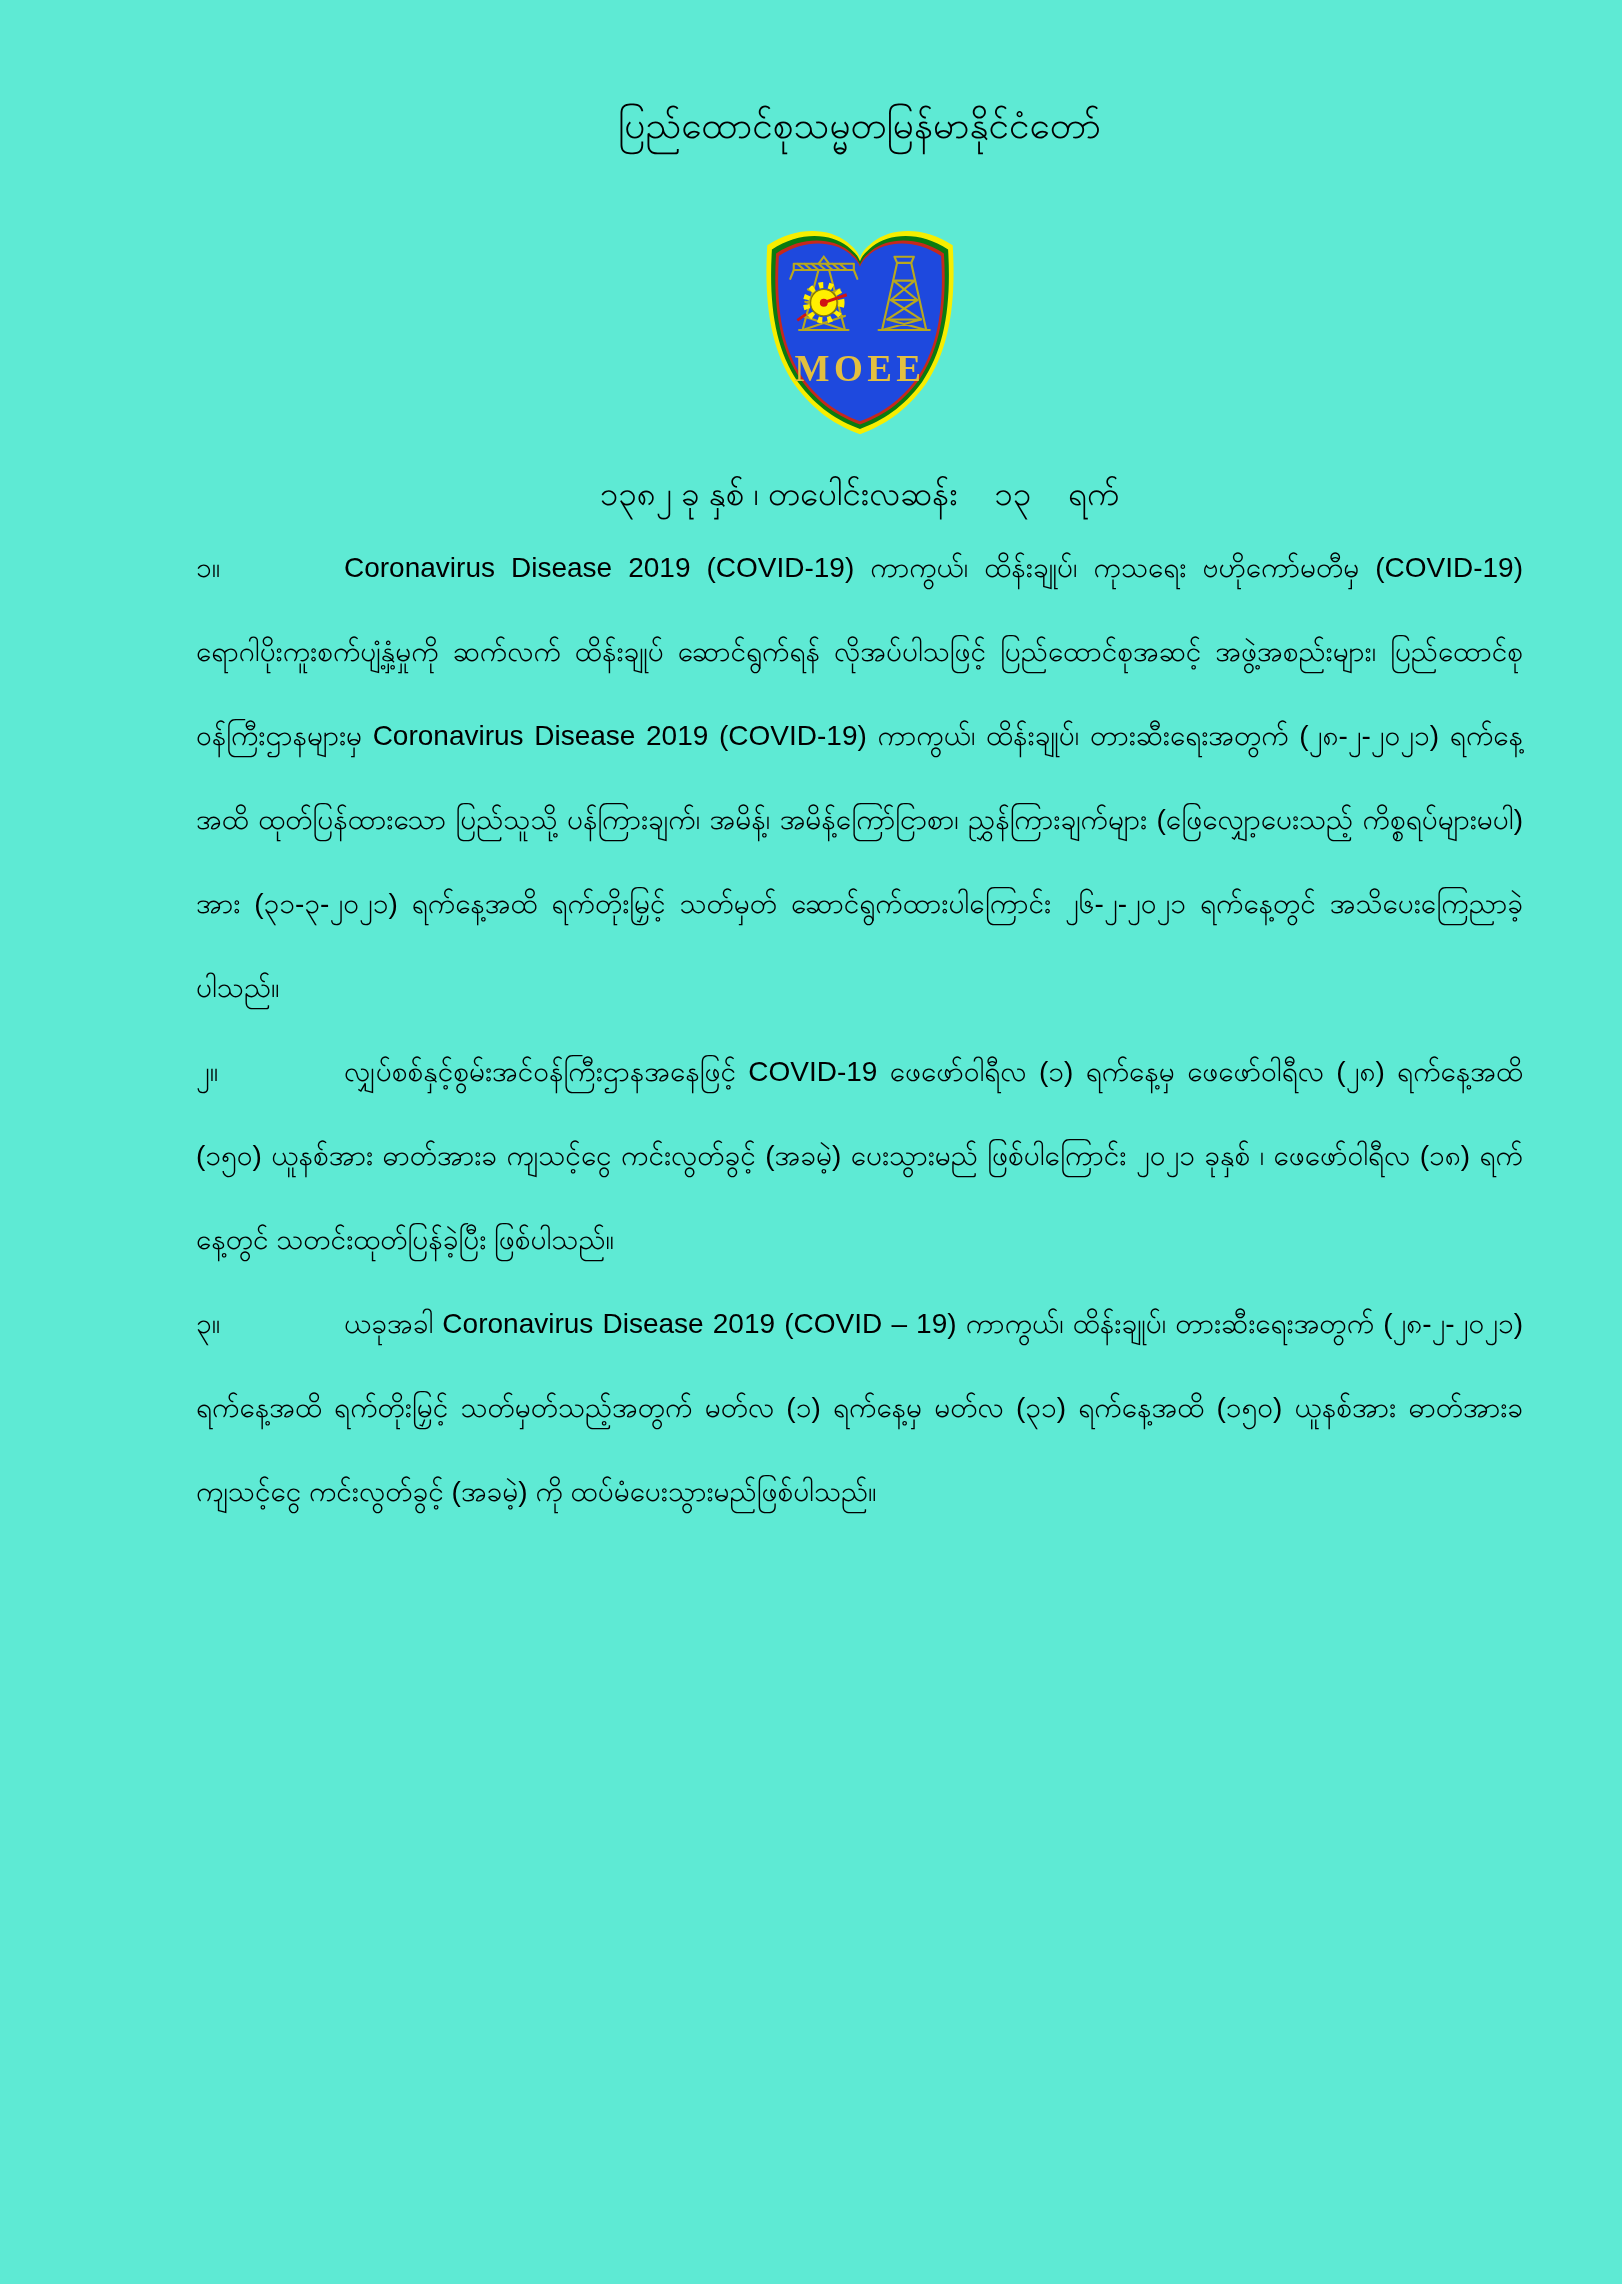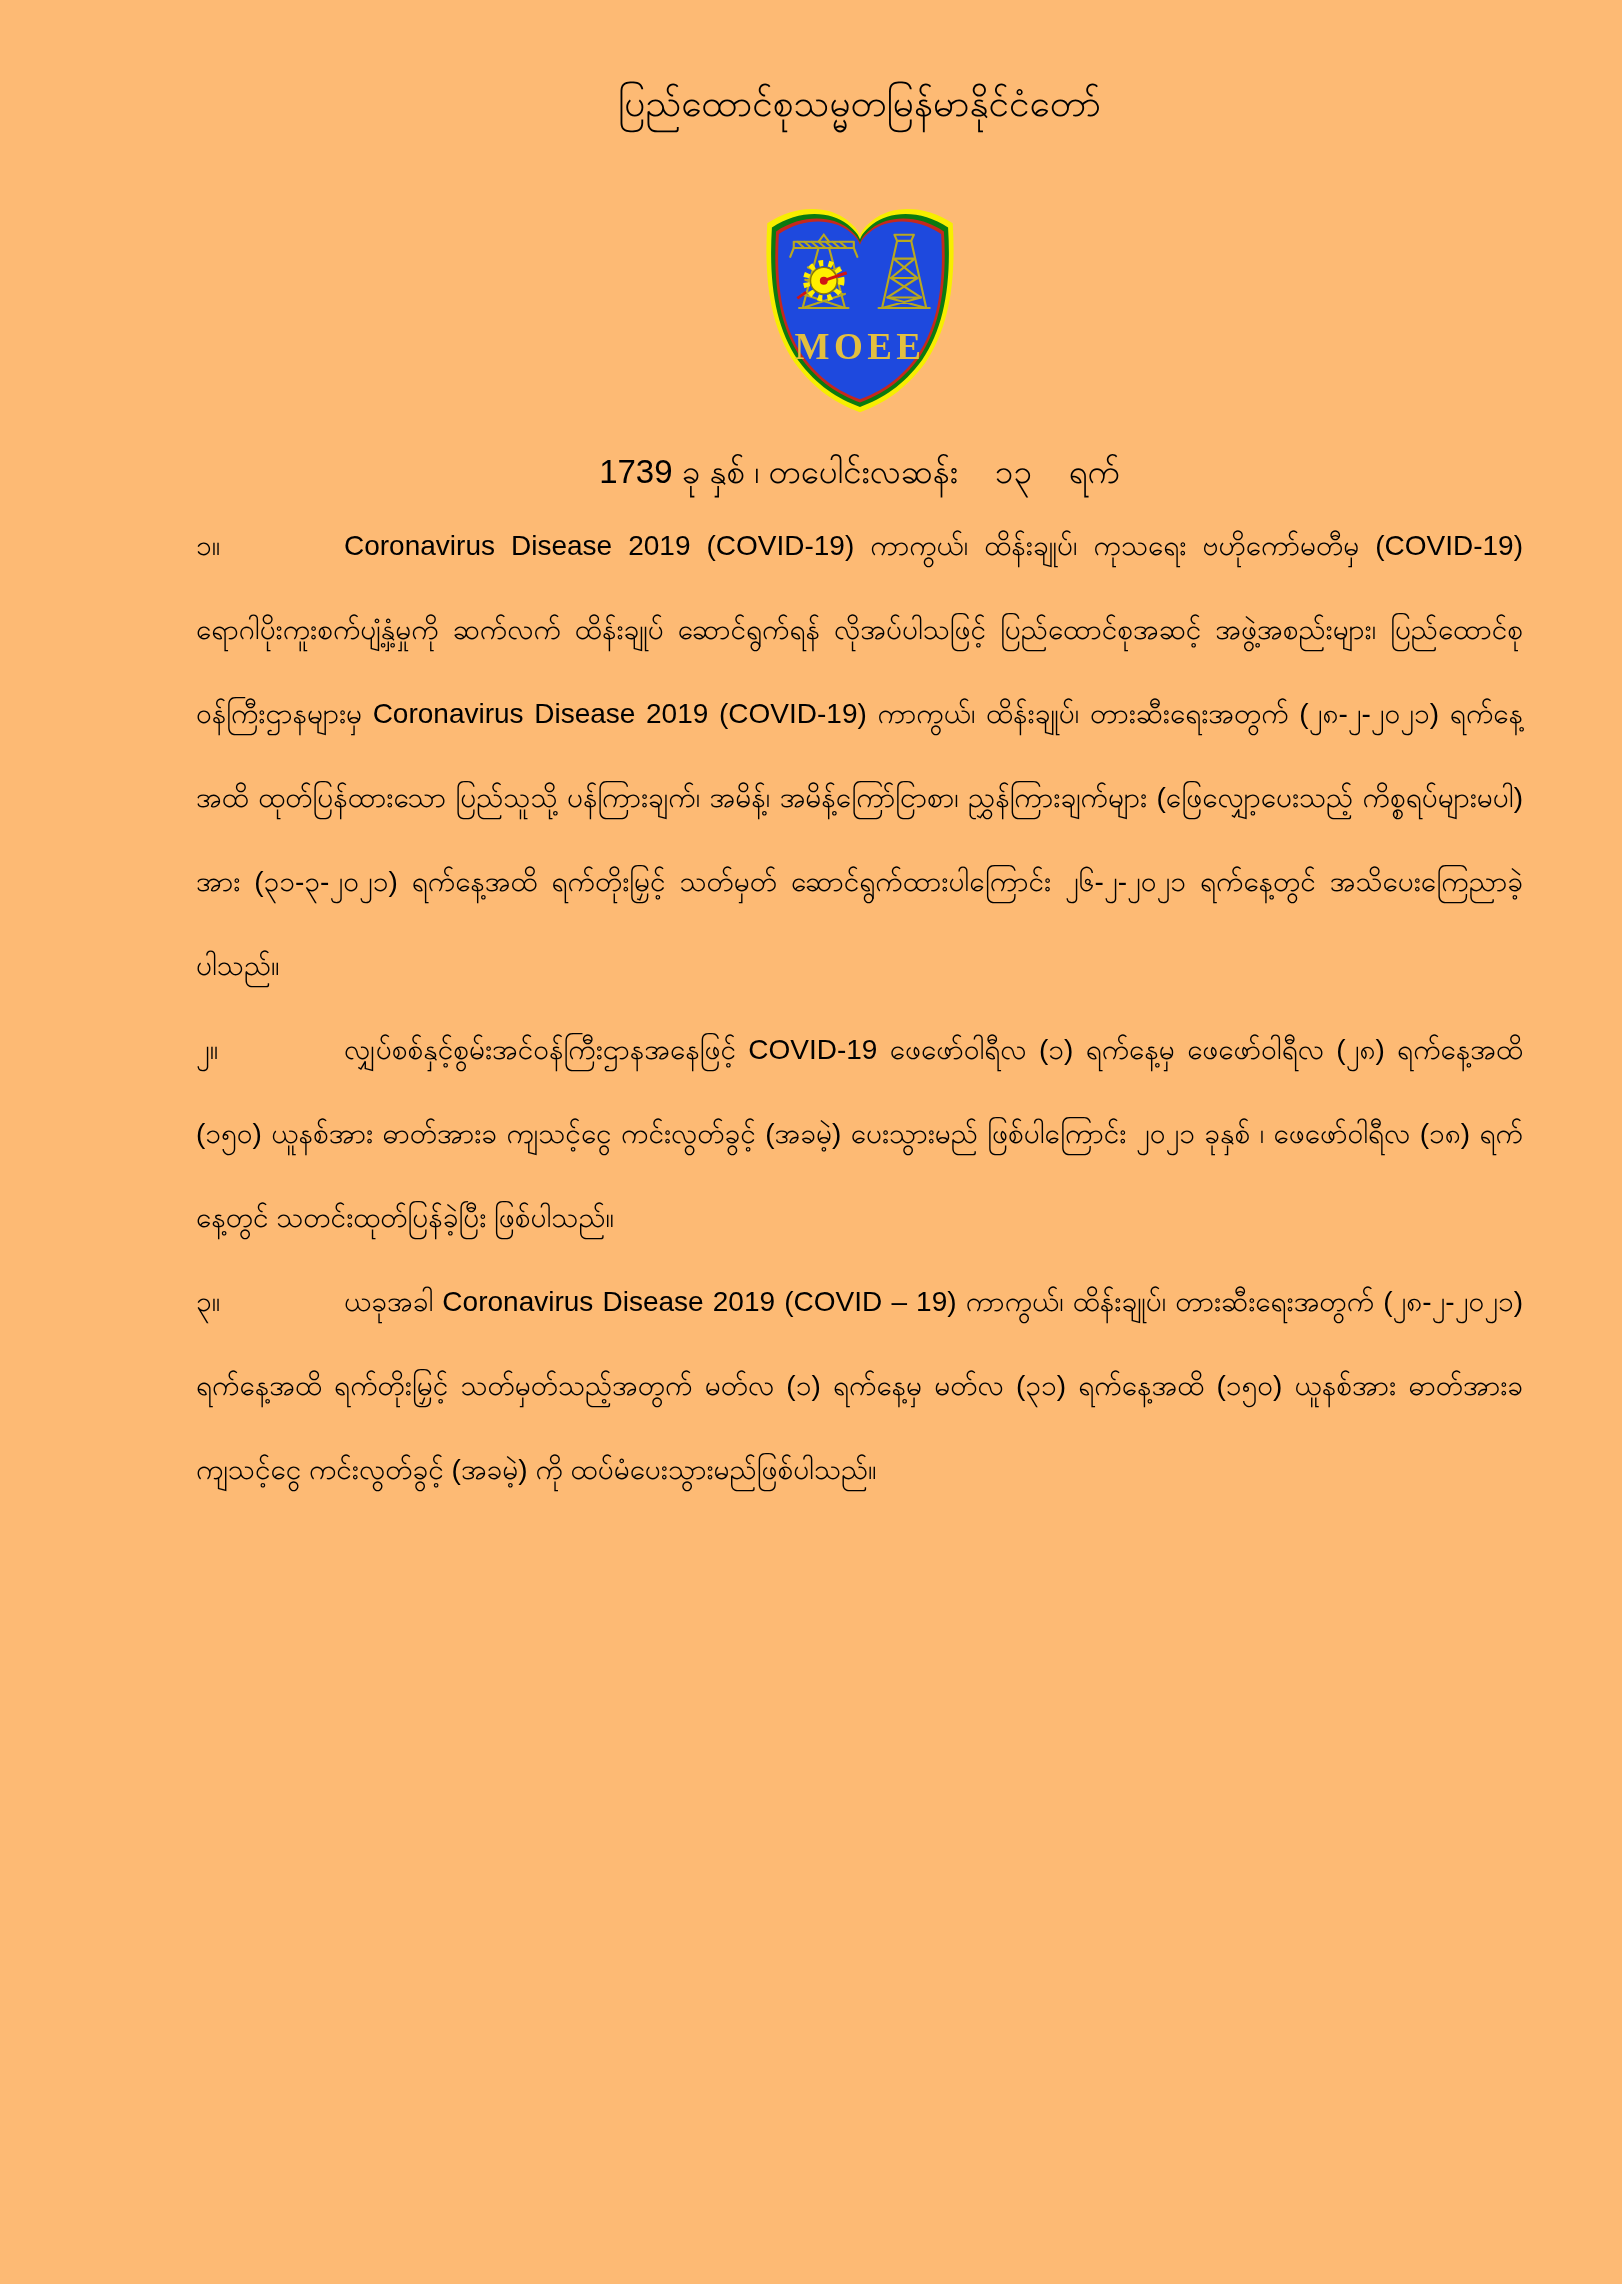--- a/index.html
+++ b/index.html
@@ -5,23 +5,23 @@
   html, body {
     margin: 0;
     padding: 0;
     background: #e8e8e8;
   }
   .page {
     position: relative;
     width: 1623px;
     height: 2284px;
     margin: 0 auto;
-    background: #fdba74;
+    background: #5eead4;
     box-sizing: border-box;
-    padding: 78px 100px 0 196px;
+    padding: 100px 100px 0 196px;
     font-family: "Liberation Sans", sans-serif;
     color: #000000;
     overflow: hidden;
   }
   .centered-block {
     text-align: center;
   }
   .header-line-1 {
     font-size: 37px;
     line-height: 1.4;
@@ -121,21 +121,21 @@
         <path d="M 156 94 L 186 94 M 156 94 L 190 116 M 186 94 L 152 116"></path>
         <path d="M 152 116 L 190 116 M 152 116 L 196 128 M 190 116 L 146 128"></path>
         <path d="M 142 128 L 200 128"></path>
       </g>
 
       <text x="121" y="186" text-anchor="middle" font-family="Liberation Serif, serif" font-weight="bold" font-size="42" letter-spacing="5" fill="#e3bf3f">MOEE</text>
     </svg>
   </div>
 
 
-  <div class="date-line date-myanmar">1739 ခု နှစ် ၊ တပေါင်းလဆန်း    ၁၃    ရက်</div>
+  <div class="date-line date-myanmar">၁၃၈၂ ခု နှစ် ၊ တပေါင်းလဆန်း    ၁၃    ရက်</div>
 
 
   <div class="doc-body">
 
     <p class="para">
       <span class="para-num">၁။</span><span>Coronavirus Disease 2019 (COVID-19) ကာကွယ်၊ ထိန်းချုပ်၊ ကုသရေး ဗဟိုကော်မတီမှ (COVID-19) ရောဂါပိုးကူးစက်ပျံ့နှံ့မှုကို ဆက်လက် ထိန်းချုပ် ဆောင်ရွက်ရန် လိုအပ်ပါသဖြင့် ပြည်ထောင်စုအဆင့် အဖွဲ့အစည်းများ၊ ပြည်ထောင်စုဝန်ကြီးဌာနများမှ Coronavirus Disease 2019 (COVID-19) ကာကွယ်၊ ထိန်းချုပ်၊ တားဆီးရေးအတွက် (၂၈-၂-၂၀၂၁) ရက်နေ့အထိ ထုတ်ပြန်ထားသော ပြည်သူသို့ ပန်ကြားချက်၊ အမိန့်၊ အမိန့်ကြော်ငြာစာ၊ ညွှန်ကြားချက်များ (ဖြေလျှော့ပေးသည့် ကိစ္စရပ်များမပါ) အား (၃၁-၃-၂၀၂၁) ရက်နေ့အထိ ရက်တိုးမြှင့် သတ်မှတ် ဆောင်ရွက်ထားပါကြောင်း ၂၆-၂-၂၀၂၁ ရက်နေ့တွင် အသိပေးကြေညာခဲ့ပါသည်။</span>
     </p>
 
     <p class="para">
       <span class="para-num">၂။</span><span>လျှပ်စစ်နှင့်စွမ်းအင်ဝန်ကြီးဌာနအနေဖြင့် COVID-19 ဖေဖော်ဝါရီလ (၁) ရက်နေ့မှ ဖေဖော်ဝါရီလ (၂၈) ရက်နေ့အထိ (၁၅၀) ယူနစ်အား ဓာတ်အားခ ကျသင့်ငွေ ကင်းလွတ်ခွင့် (အခမဲ့) ပေးသွားမည် ဖြစ်ပါကြောင်း ၂၀၂၁ ခုနှစ် ၊ ဖေဖော်ဝါရီလ (၁၈) ရက်နေ့တွင် သတင်းထုတ်ပြန်ခဲ့ပြီး ဖြစ်ပါသည်။</span>

